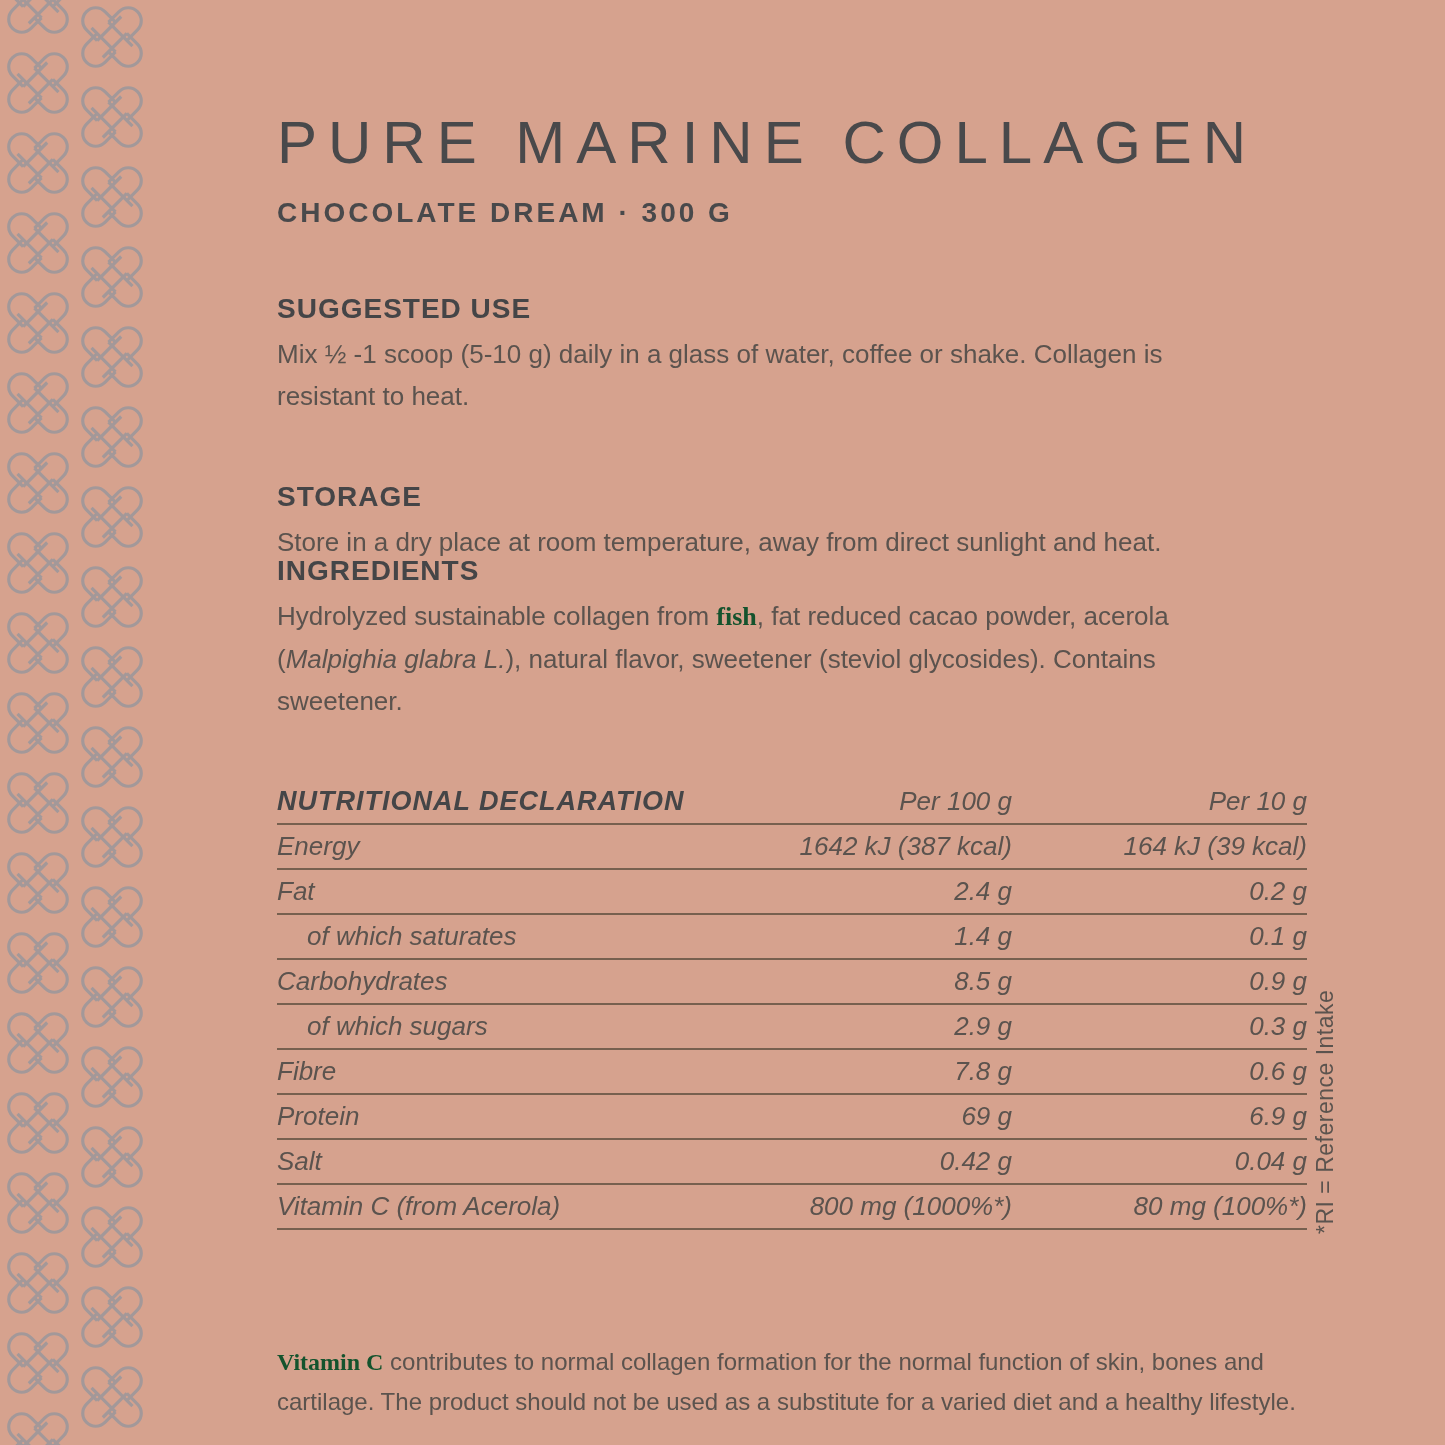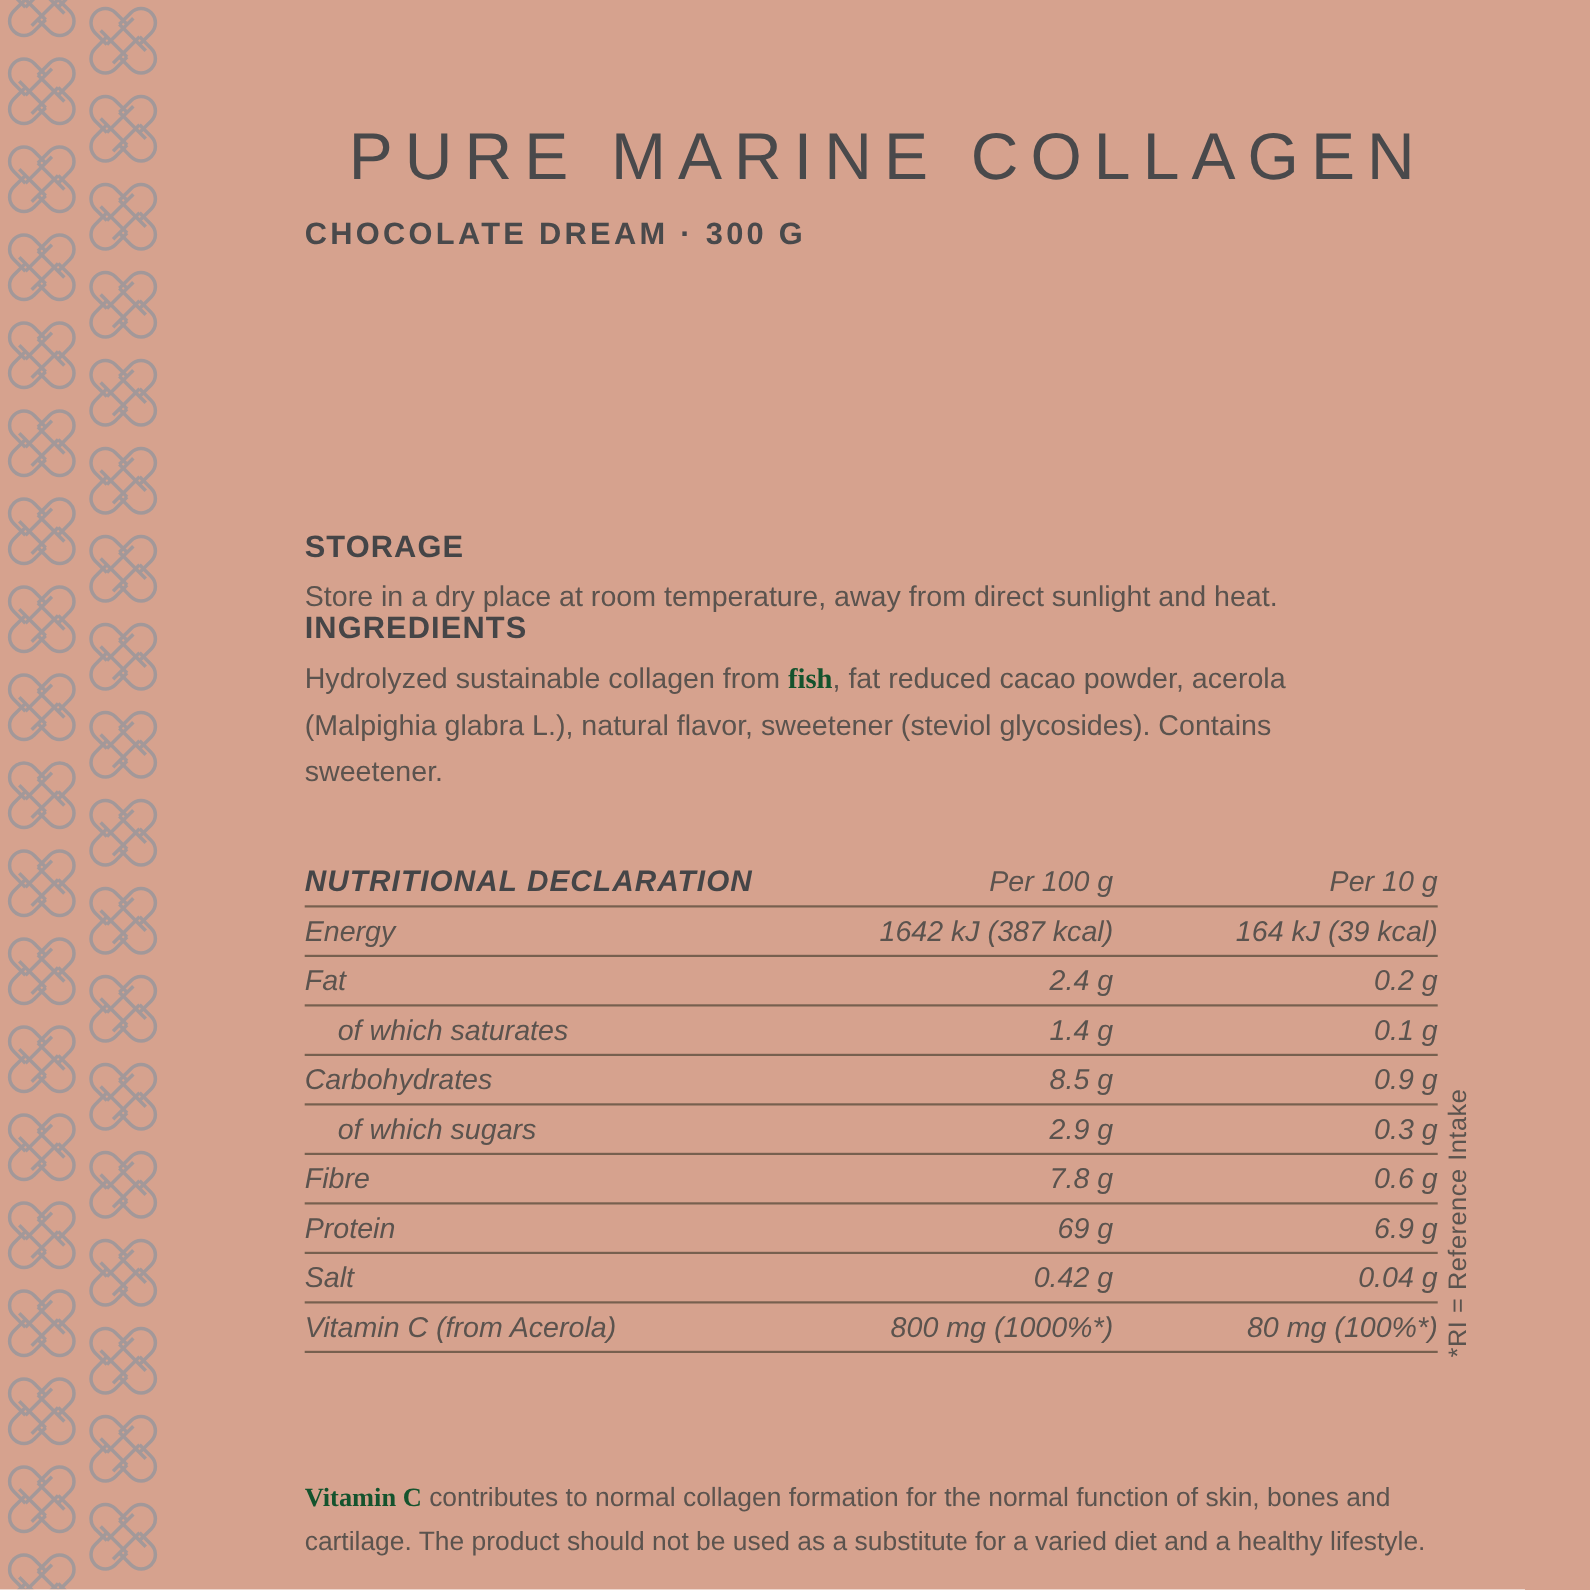--- a/index.html
+++ b/index.html
@@ -17,36 +17,36 @@
     background:var(--bg);
     overflow:hidden;
     font-family:"Liberation Sans", sans-serif;
     color:var(--body);
   }
   .pattern-svg{position:absolute;left:0;top:0;}
   .content-block{position:absolute;left:277px;width:1030px;}
 
   .title{
     font-size:60px;font-weight:500;letter-spacing:11px;
-    color:var(--dark);white-space:nowrap;margin-left:40px;
+    color:var(--dark);white-space:nowrap;
   }
   .subtitle{
     margin-top:20px;
     font-size:28px;font-weight:700;letter-spacing:3px;
     color:var(--dark);white-space:nowrap;
   }
   .sec-heading{
     font-size:28px;font-weight:700;letter-spacing:1px;
     color:#454547;margin-bottom:8px;white-space:nowrap;
   }
   .body-line{
     font-size:26px;line-height:42px;color:var(--body);white-space:nowrap;
   }
   .b{font-weight:700;color:#14532d;font-family:Liberation Serif, serif;}
-  .i{}
+  .i{font-style:italic;}
 
   .ntable{width:1030px;}
   .trow{
     display:flex;align-items:center;height:45px;
     border-bottom:2px solid var(--rule);
     font-size:26px;color:var(--body);font-style:italic;
   }
   .trow .tname{flex:1;white-space:nowrap;}
   .trow .tname.indent{padding-left:30px;}
   .trow .tv1{width:255px;text-align:right;white-space:nowrap;}
@@ -141,20 +141,25 @@
         <use href="#clover" transform="translate(112 1397) rotate(45)"></use>
         <use href="#clover" transform="translate(112 1477) rotate(45)"></use>
       </g>
   </svg>
 
   <div class="content-block" style="top:108px;">
     <div class="title">PURE MARINE COLLAGEN</div>
     <div class="subtitle">CHOCOLATE DREAM · 300 G</div>
   </div>
 
+  <div class="content-block" style="top:293px;">
+    <div class="sec-heading">SUGGESTED USE</div>
+    <div class="body-line">Mix ½ -1 scoop (5-10 g) daily in a glass of water, coffee or shake. Collagen is</div>
+    <div class="body-line">resistant to heat.</div>
+  </div>
 
   <div class="content-block" style="top:481px;">
     <div class="sec-heading">STORAGE</div>
     <div class="body-line">Store in a dry place at room temperature, away from direct sunlight and heat.</div>
   </div>
 
   <div class="content-block" style="top:555px;">
     <div class="sec-heading">INGREDIENTS</div>
     <div class="body-line"><span>Hydrolyzed sustainable collagen from </span><span class="b">fish</span><span>, fat reduced cacao powder, acerola</span></div>
     <div class="body-line"><span>(</span><span class="i">Malpighia glabra L.</span><span>), natural flavor, sweetener (steviol glycosides). Contains</span></div>

